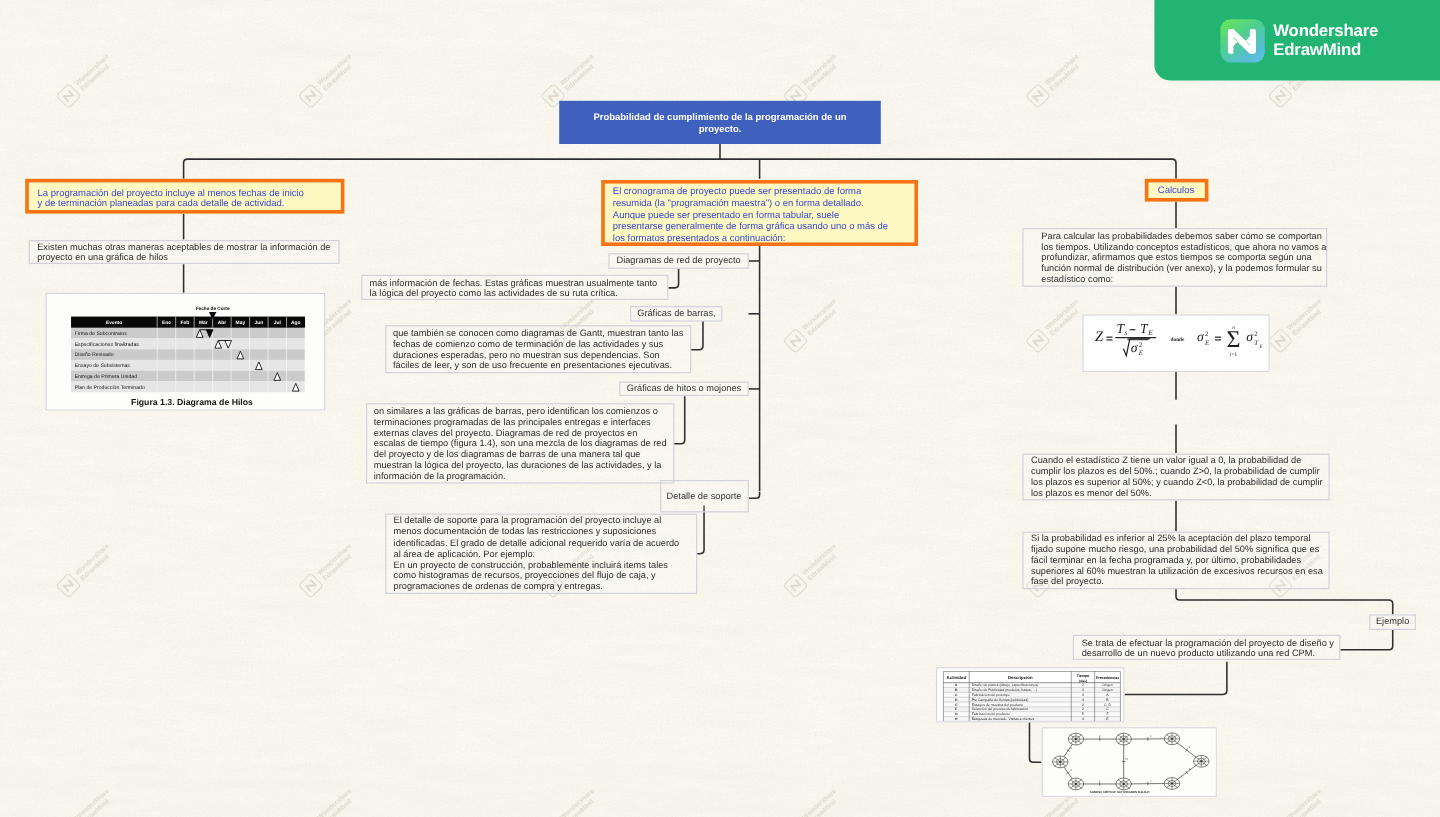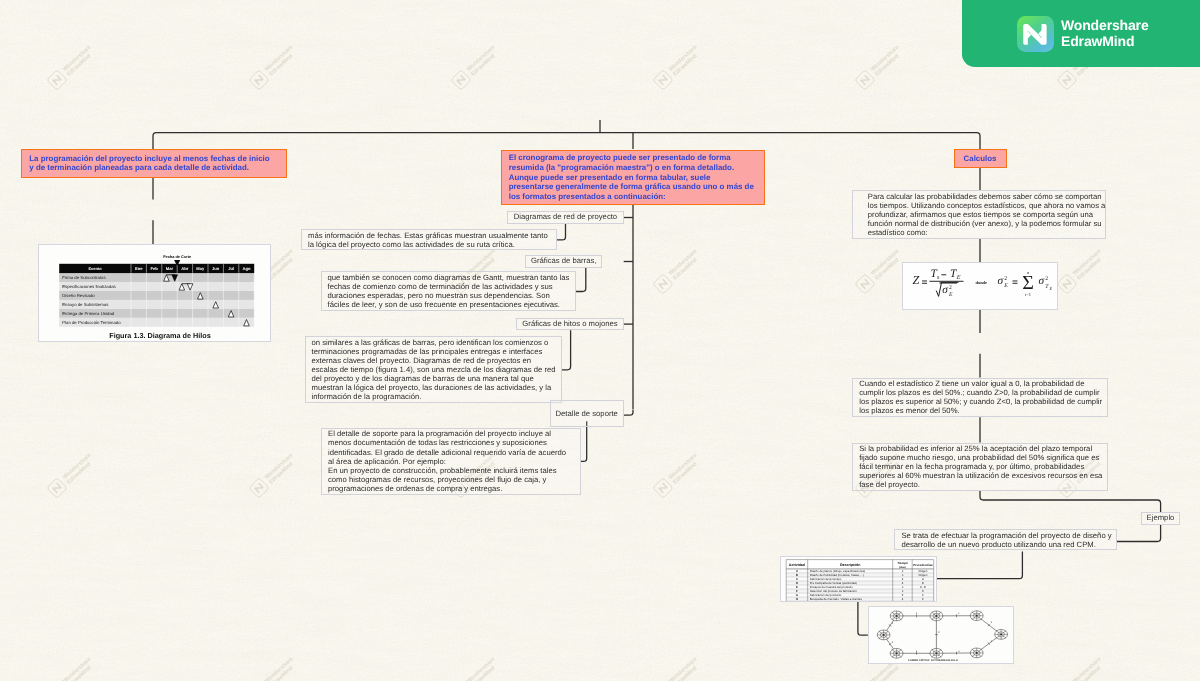--- a/index.html
+++ b/index.html
@@ -15,22 +15,22 @@
   #lines{position:absolute;left:0;top:0;width:1200px;height:681px;}
 
   .node{position:absolute;box-sizing:border-box;}
 
   .root-node{
     background:#4060bd;color:#fff;font-weight:bold;font-size:7.9px;
     line-height:10.2px;text-align:center;display:flex;align-items:center;
     justify-content:center;padding:3px 6px 1px;
   }
   .branch-node{
-    background:#fca5a5;border:1px solid #f97316;color:#3346cf;
-    font-weight:bold;font-size:7.9px;line-height:9.6px;padding:3.8px 7px 2px;
+    background:#fef9c3;border:3px solid #f97316;color:#3346cf;
+    font-weight:normal;font-size:7.9px;line-height:9.6px;padding:3.8px 7px 2px;
   }
   .branch-center{line-height:9.8px;padding:2.6px 7px 0.5px;}
   .branch-small{display:flex;align-items:center;justify-content:center;
     font-size:7.9px;padding:0;}
   .topic-node{
     background:rgba(255,255,255,0.16);border:1px solid #d2d2da;color:#303030;
     font-size:7.7px;line-height:10px;padding:0 7px;
     display:flex;align-items:center;justify-content:center;white-space:nowrap;
   }
   .text-node{
@@ -390,28 +390,40 @@
       <path d="M980 238.6 L980 262" fill="none" stroke="#2e2e2e" stroke-width="1.3" stroke-linecap="butt" stroke-linejoin="round"></path>
       <path d="M980 310 L980 333.1" fill="none" stroke="#2e2e2e" stroke-width="1.3" stroke-linecap="butt" stroke-linejoin="round"></path>
       <path d="M980 353.8 L980 377.5" fill="none" stroke="#2e2e2e" stroke-width="1.3" stroke-linecap="butt" stroke-linejoin="round"></path>
       <path d="M980 417.3 L980 442.5" fill="none" stroke="#2e2e2e" stroke-width="1.3" stroke-linecap="butt" stroke-linejoin="round"></path>
       <path d="M980 490.9 L980 496.8 Q980 500 983.2 500 L1157.3999999999999 500 Q1160.6 500 1160.6 503.2 L1160.6 512" fill="none" stroke="#2e2e2e" stroke-width="1.3" stroke-linecap="butt" stroke-linejoin="round"></path>
       <path d="M1160.6 524.5 L1160.6 538.3 Q1160.6 541.5 1157.3999999999999 541.5 L1117 541.5" fill="none" stroke="#2e2e2e" stroke-width="1.3" stroke-linecap="butt" stroke-linejoin="round"></path>
       <path d="M1022.4 551.5 L1022.4 575.5 Q1022.4 578.7 1019.1999999999999 578.7 L937 578.7" fill="none" stroke="#2e2e2e" stroke-width="1.3" stroke-linecap="butt" stroke-linejoin="round"></path>
       <path d="M857.9 601.5 L857.9 632 Q857.9 635.2 861.1 635.2 L867.8 635.2" fill="none" stroke="#2e2e2e" stroke-width="1.3" stroke-linecap="butt" stroke-linejoin="round"></path>
     </svg>
 
+  <div class="node root-node" style="left:466px;top:84px;width:268px;height:36px;">
+    <div>
+        <div>Probabilidad de cumplimiento de la programación de un</div>
+        <div>proyecto.</div>
+      </div>
+  </div>
 
   <div class="node branch-node" style="left:21.3px;top:149.1px;width:265.6px;height:28.8px;">
     <div>
         <div>La programación del proyecto incluye al menos fechas de inicio</div>
         <div>y de terminación planeadas para cada detalle de actividad.</div>
       </div>
   </div>
 
+  <div class="node text-node" style="left:24px;top:199.5px;width:259px;height:20.7px;">
+    <div>
+        <div>Existen muchas otras maneras aceptables de mostrar la información de</div>
+        <div>proyecto en una gráfica de hilos</div>
+      </div>
+  </div>
 
   <div class="node img-node" style="left:38px;top:244px;width:233px;height:98px;text-align:right;">
     <svg width="233" height="98" viewBox="0 0 233 98">
       <rect x="0" y="0" width="233" height="98" fill="#fdfdfb"></rect>
       <g id="gantt-g">
           <rect x="20.2" y="28.1" width="195" height="8.95" fill="#cbcbcb"></rect>
           <rect x="20.2" y="37.05" width="195" height="8.95" fill="#e6e6e6"></rect>
           <rect x="20.2" y="46" width="195" height="8.95" fill="#cbcbcb"></rect>
           <rect x="20.2" y="54.95" width="195" height="8.95" fill="#e6e6e6"></rect>
           <rect x="20.2" y="63.9" width="195" height="8.95" fill="#cbcbcb"></rect>

